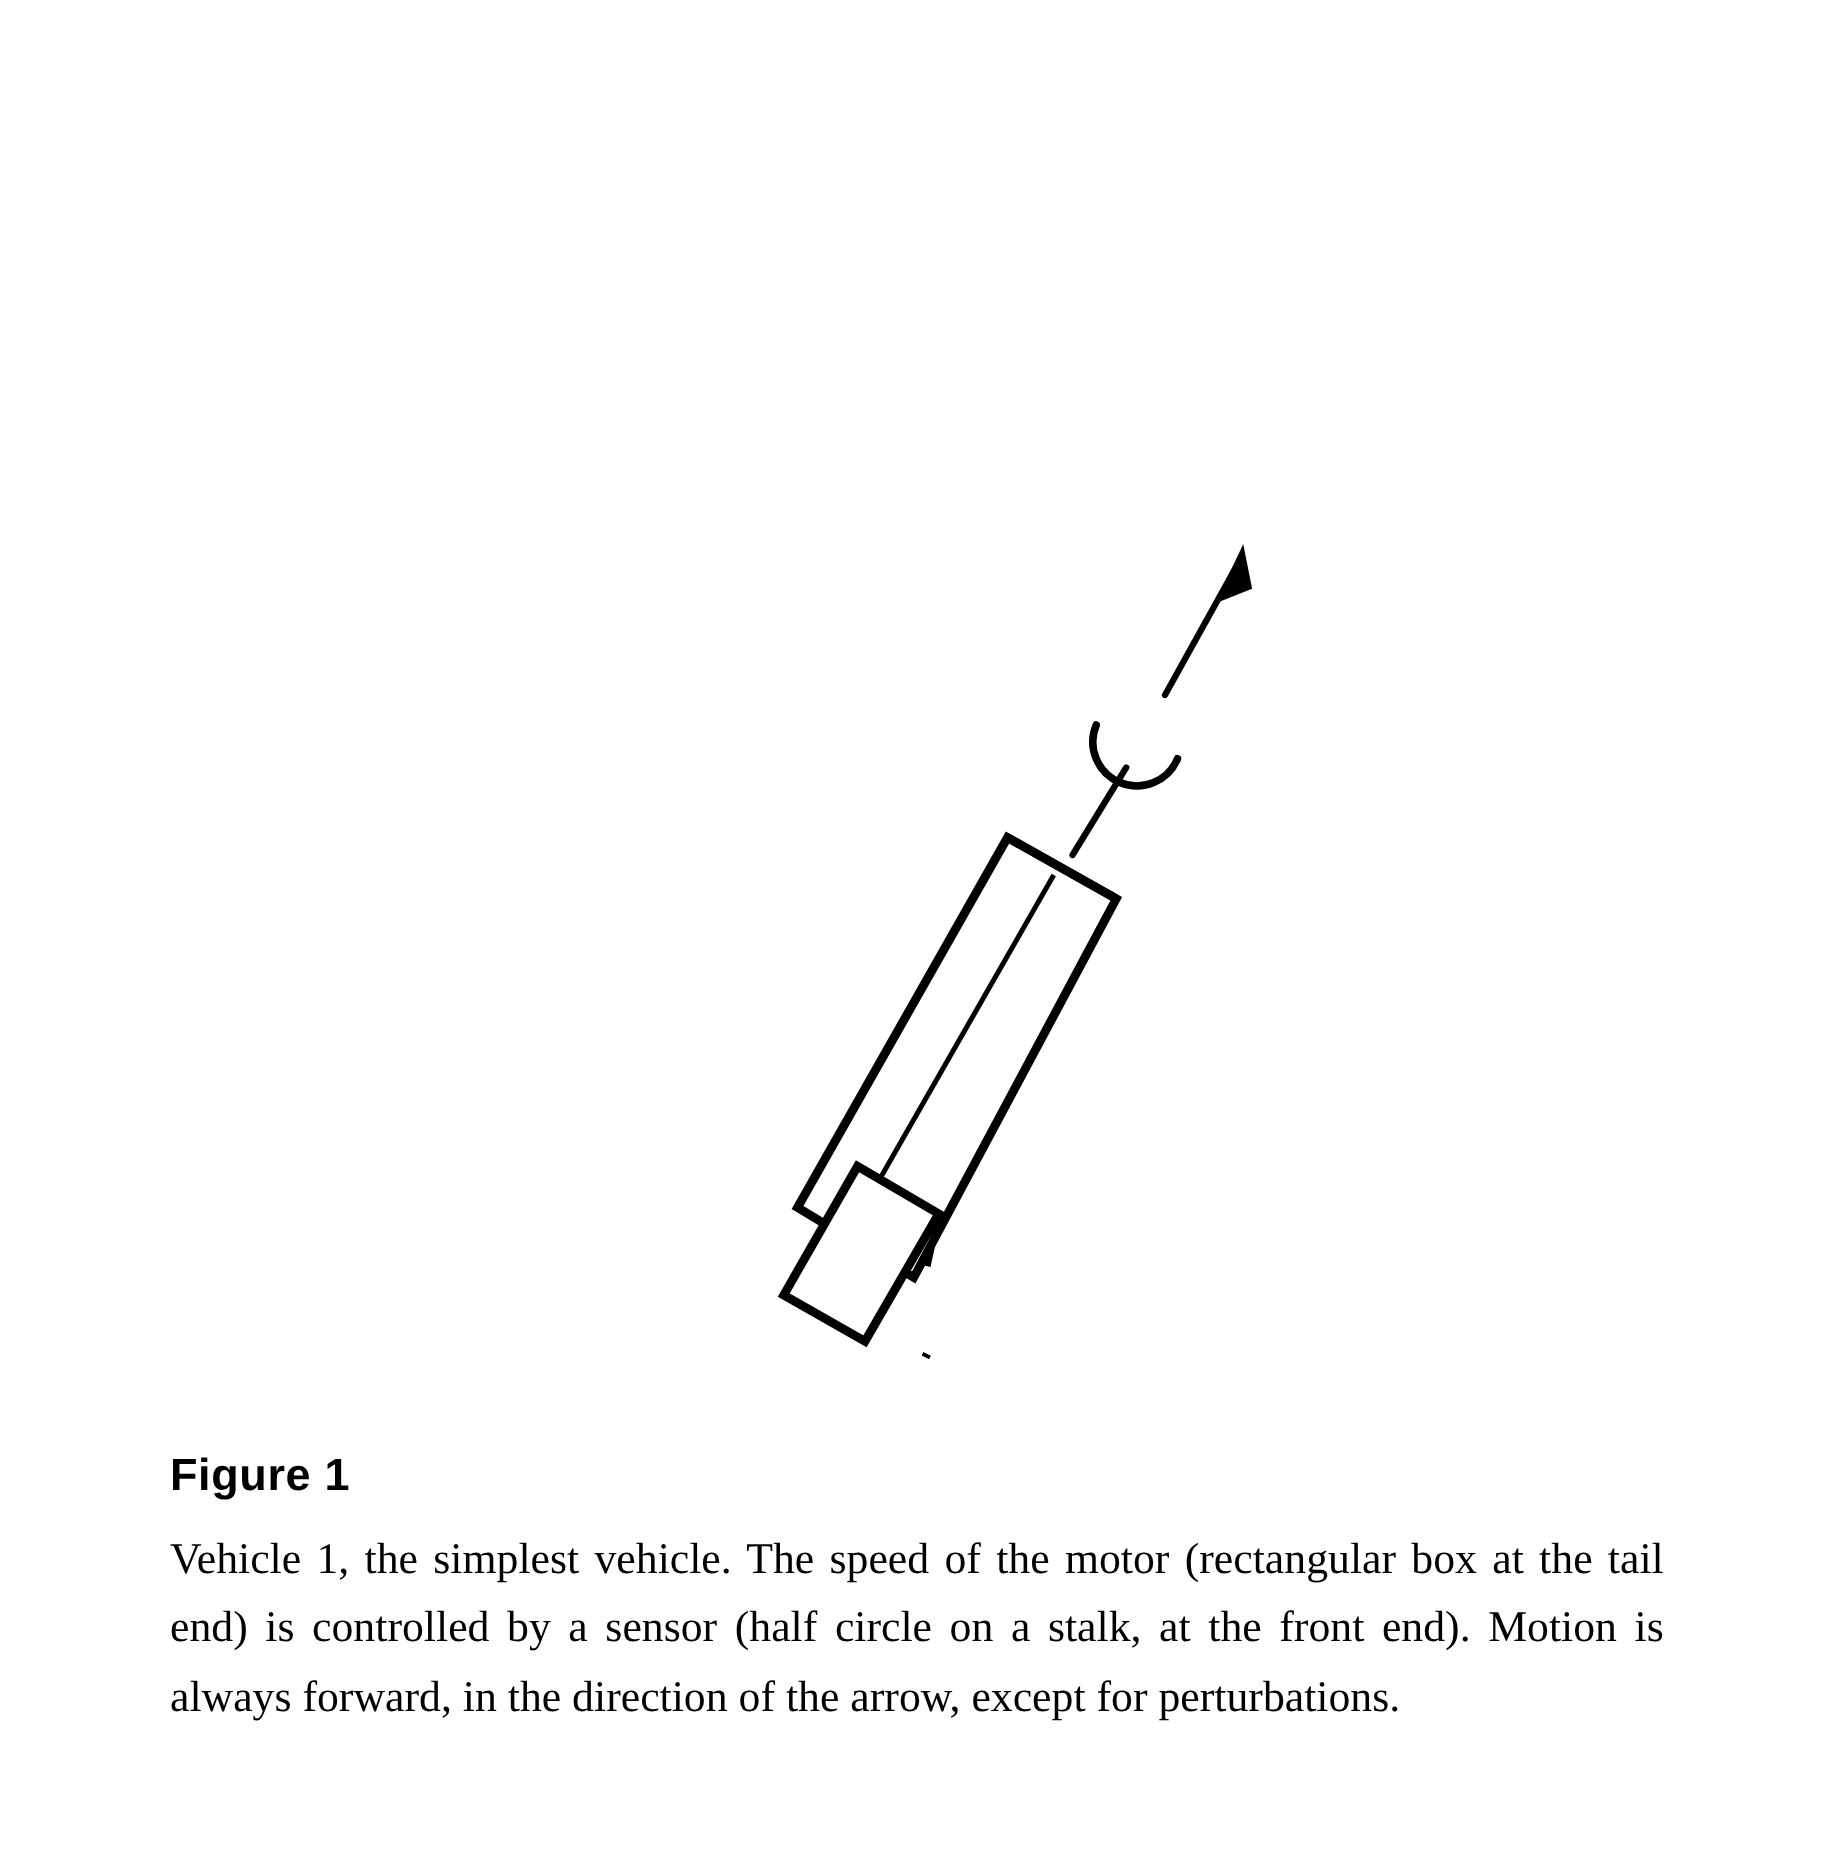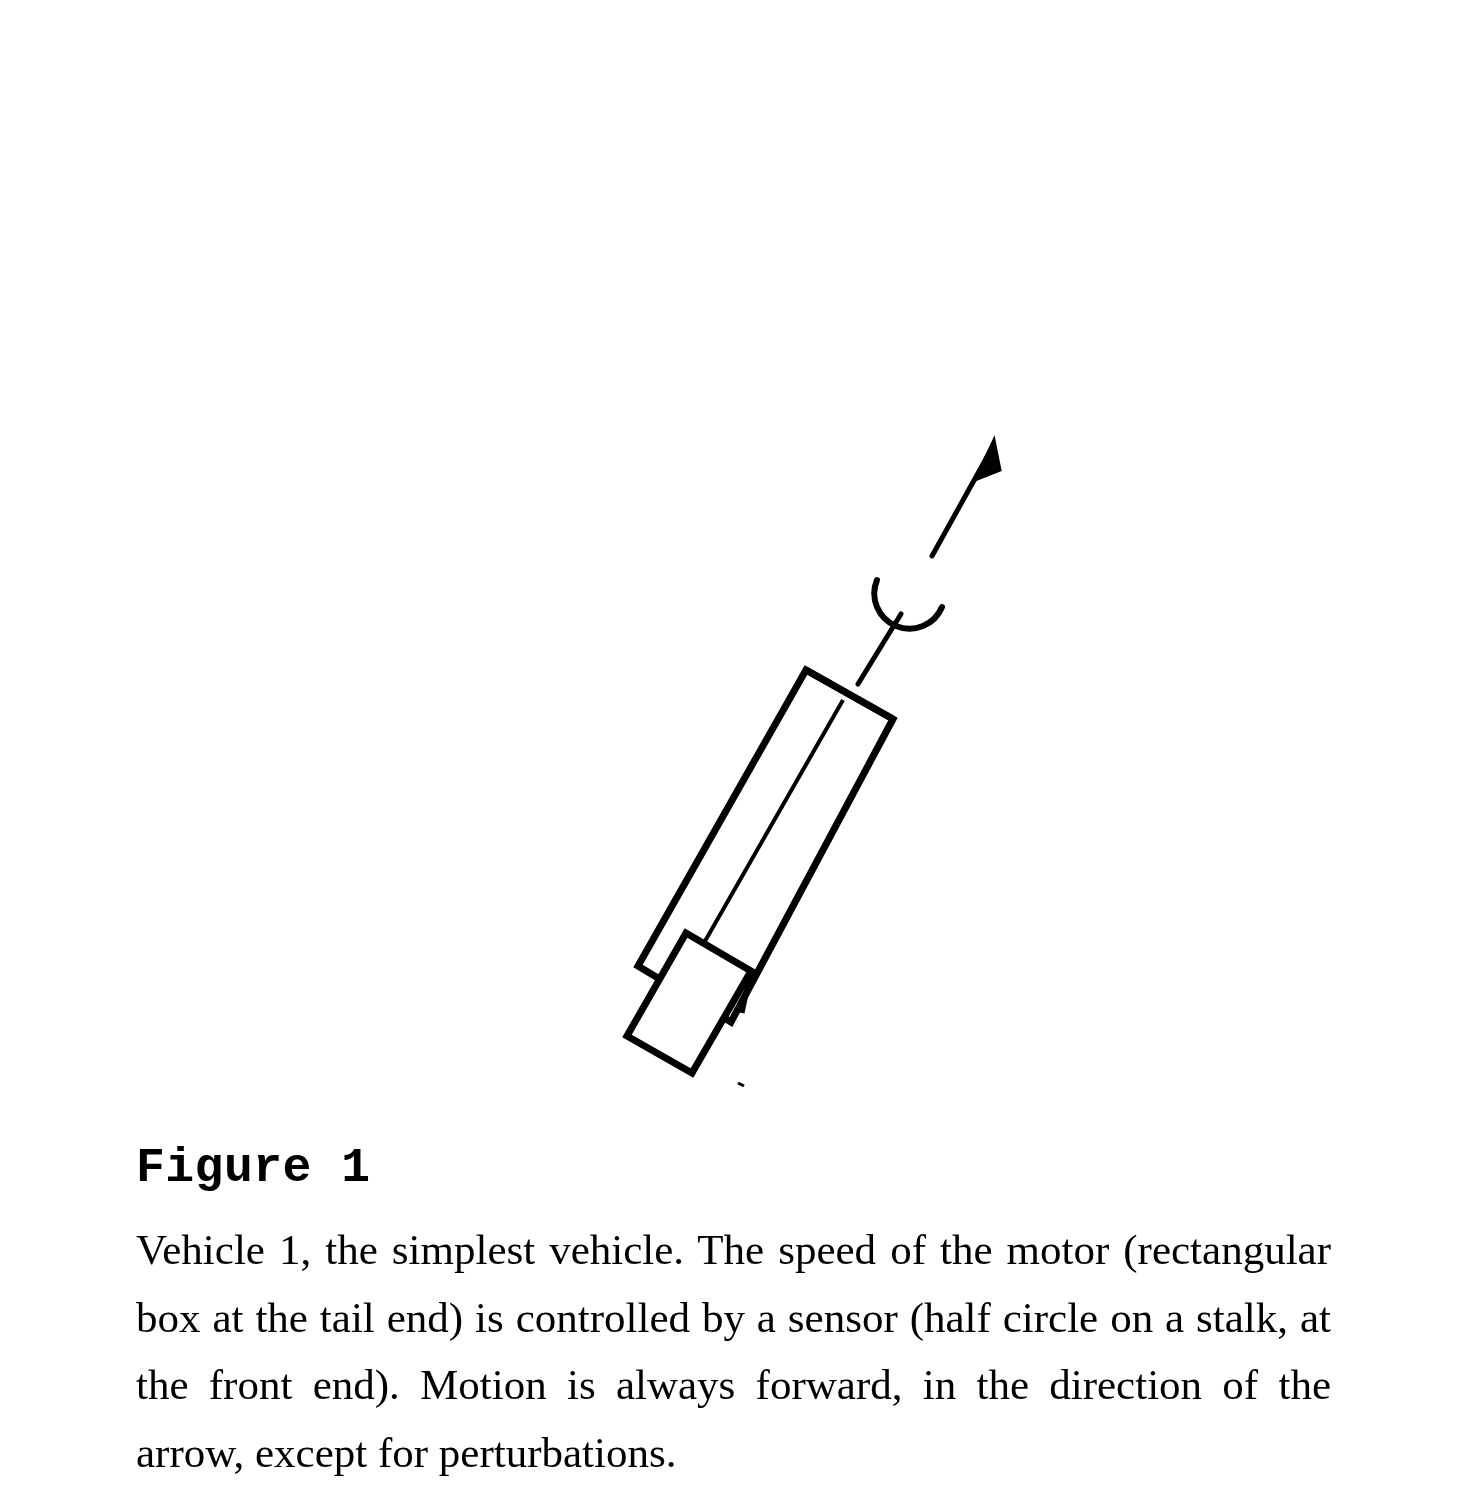--- a/index.html
+++ b/index.html
@@ -31,30 +31,30 @@
     width: 1467px;
     height: 1120px;
   }
   #caption-block {
     position: absolute;
     left: 136px;
     top: 1140px;
     width: 1200px;
   }
   .caption-title {
-    font-family: Liberation Mono, monospace;
+    font-family: Liberation Sans, sans-serif;
     font-weight: bold;
-    font-size: 48px;
+    font-size: 36px;
     line-height: 1.2;
     letter-spacing: 0.5px;
-    margin: 0 0 18px 0;
+    margin: 18px 0 18px 0;
   }
   .caption-body {
     font-family: "Liberation Serif", serif;
-    font-size: 43px;
+    font-size: 35px;
     line-height: 1.58;
     margin: 0;
     text-align: justify;
     text-justify: inter-word;
     width: 1195px;
   }
 </style>
 </head>
 <body>
 

